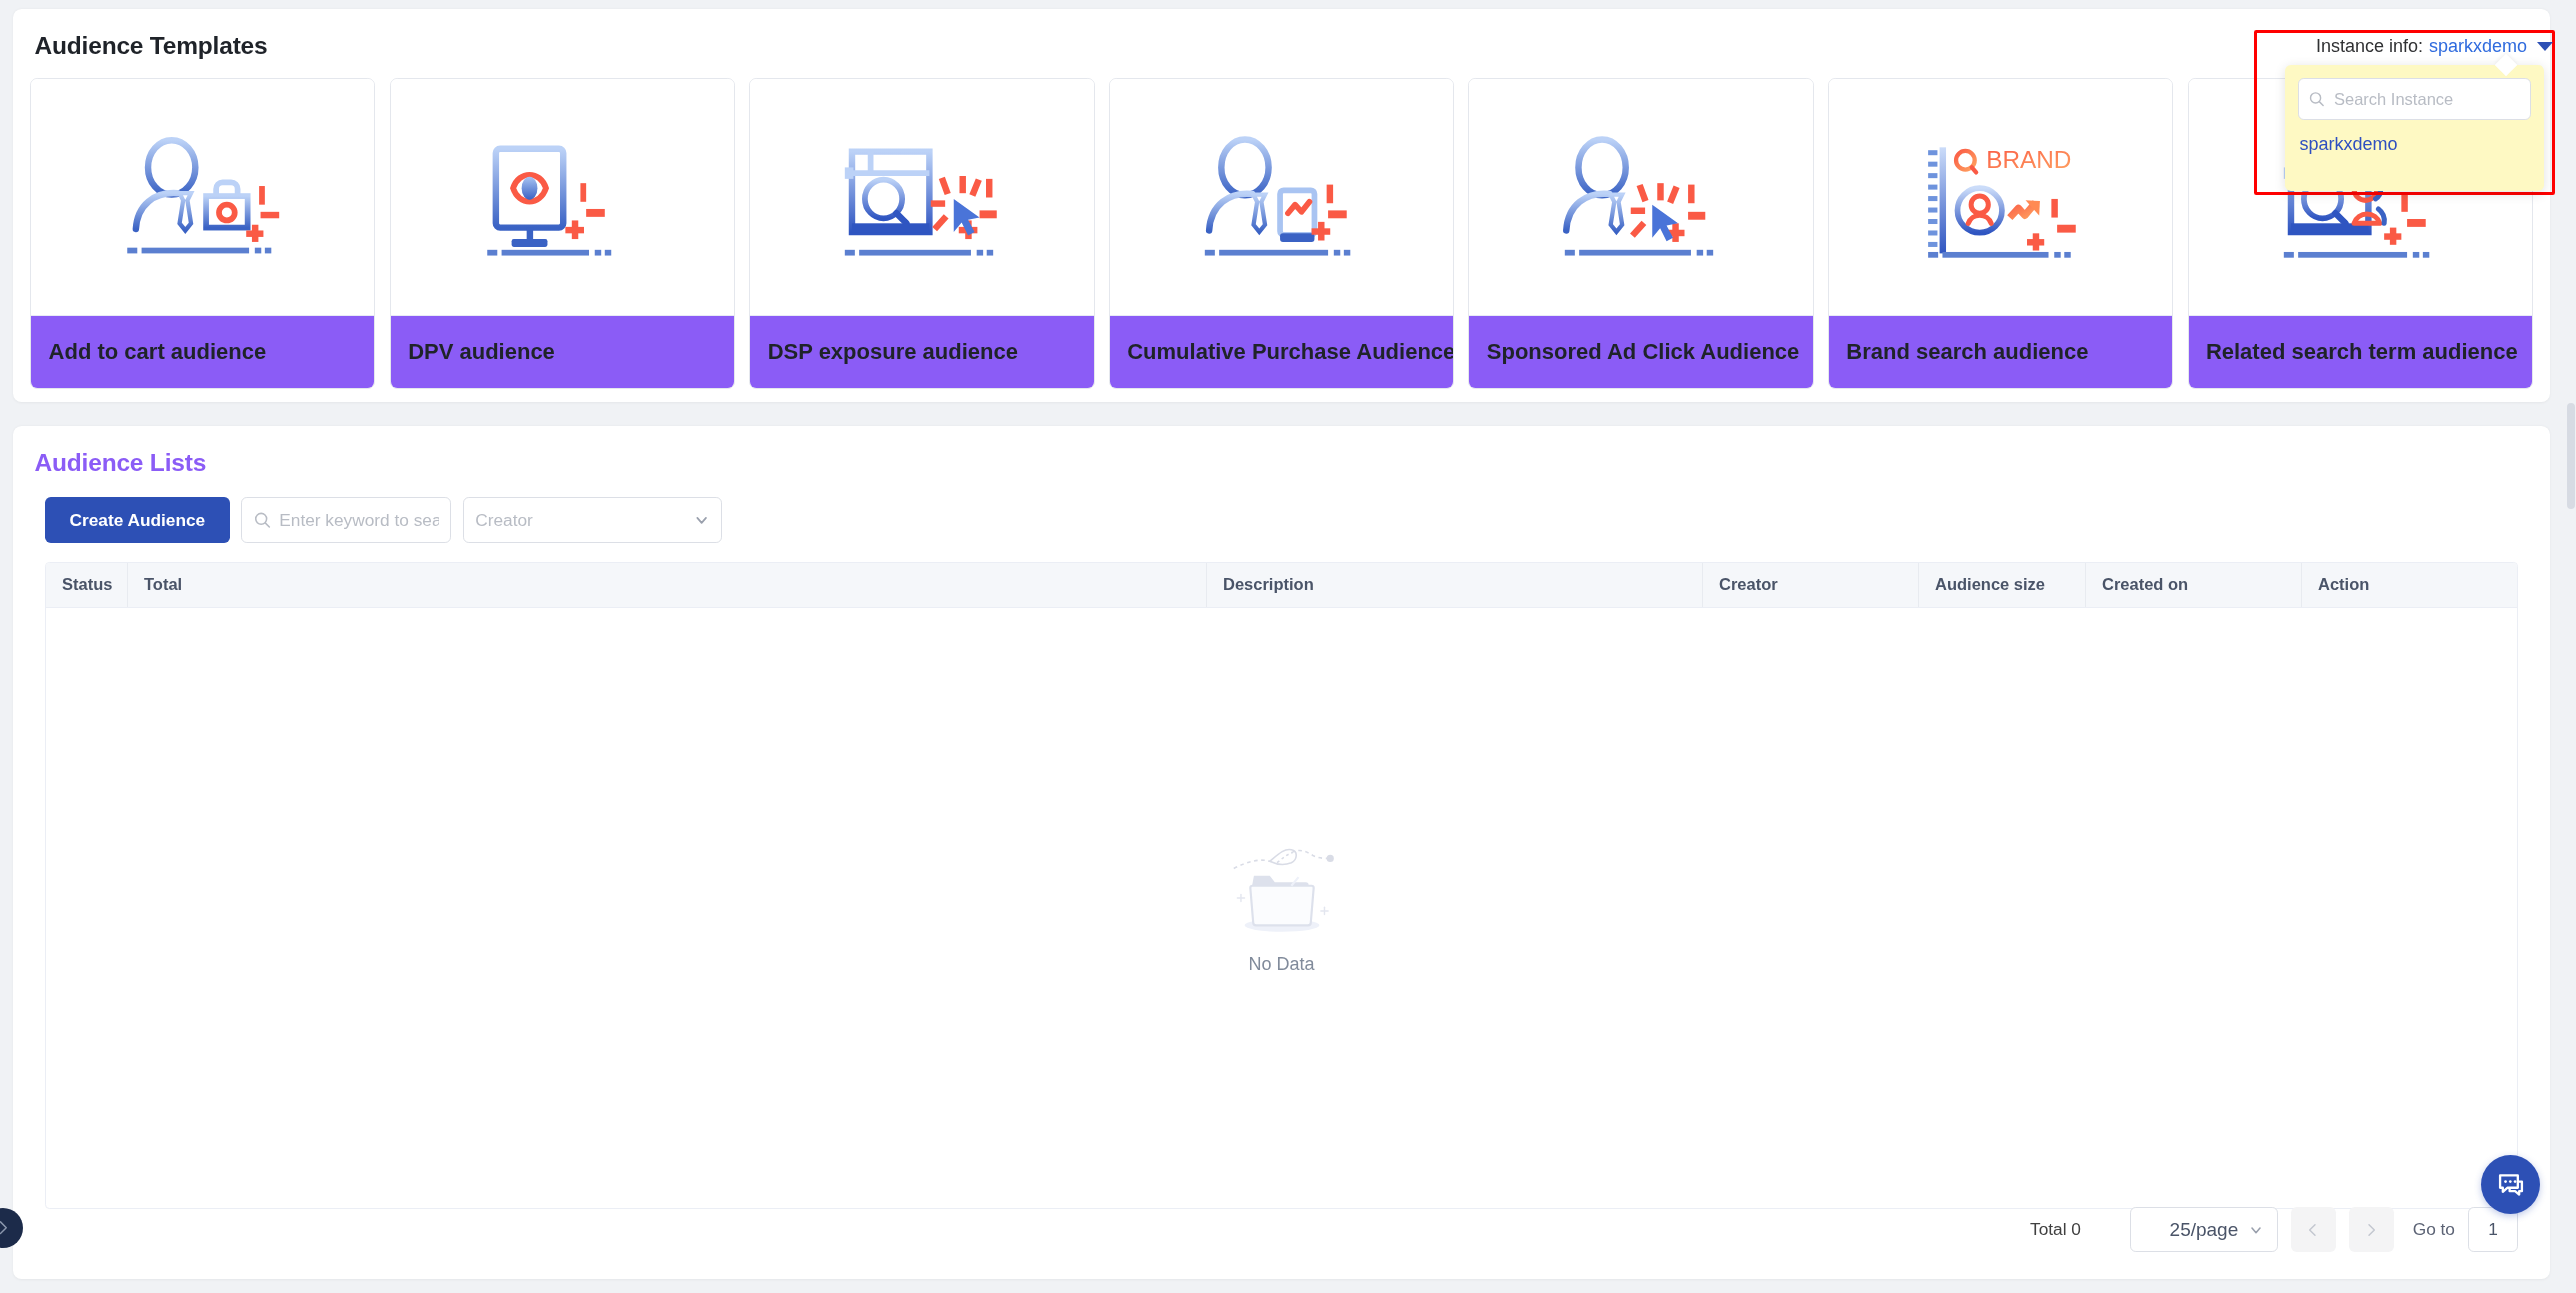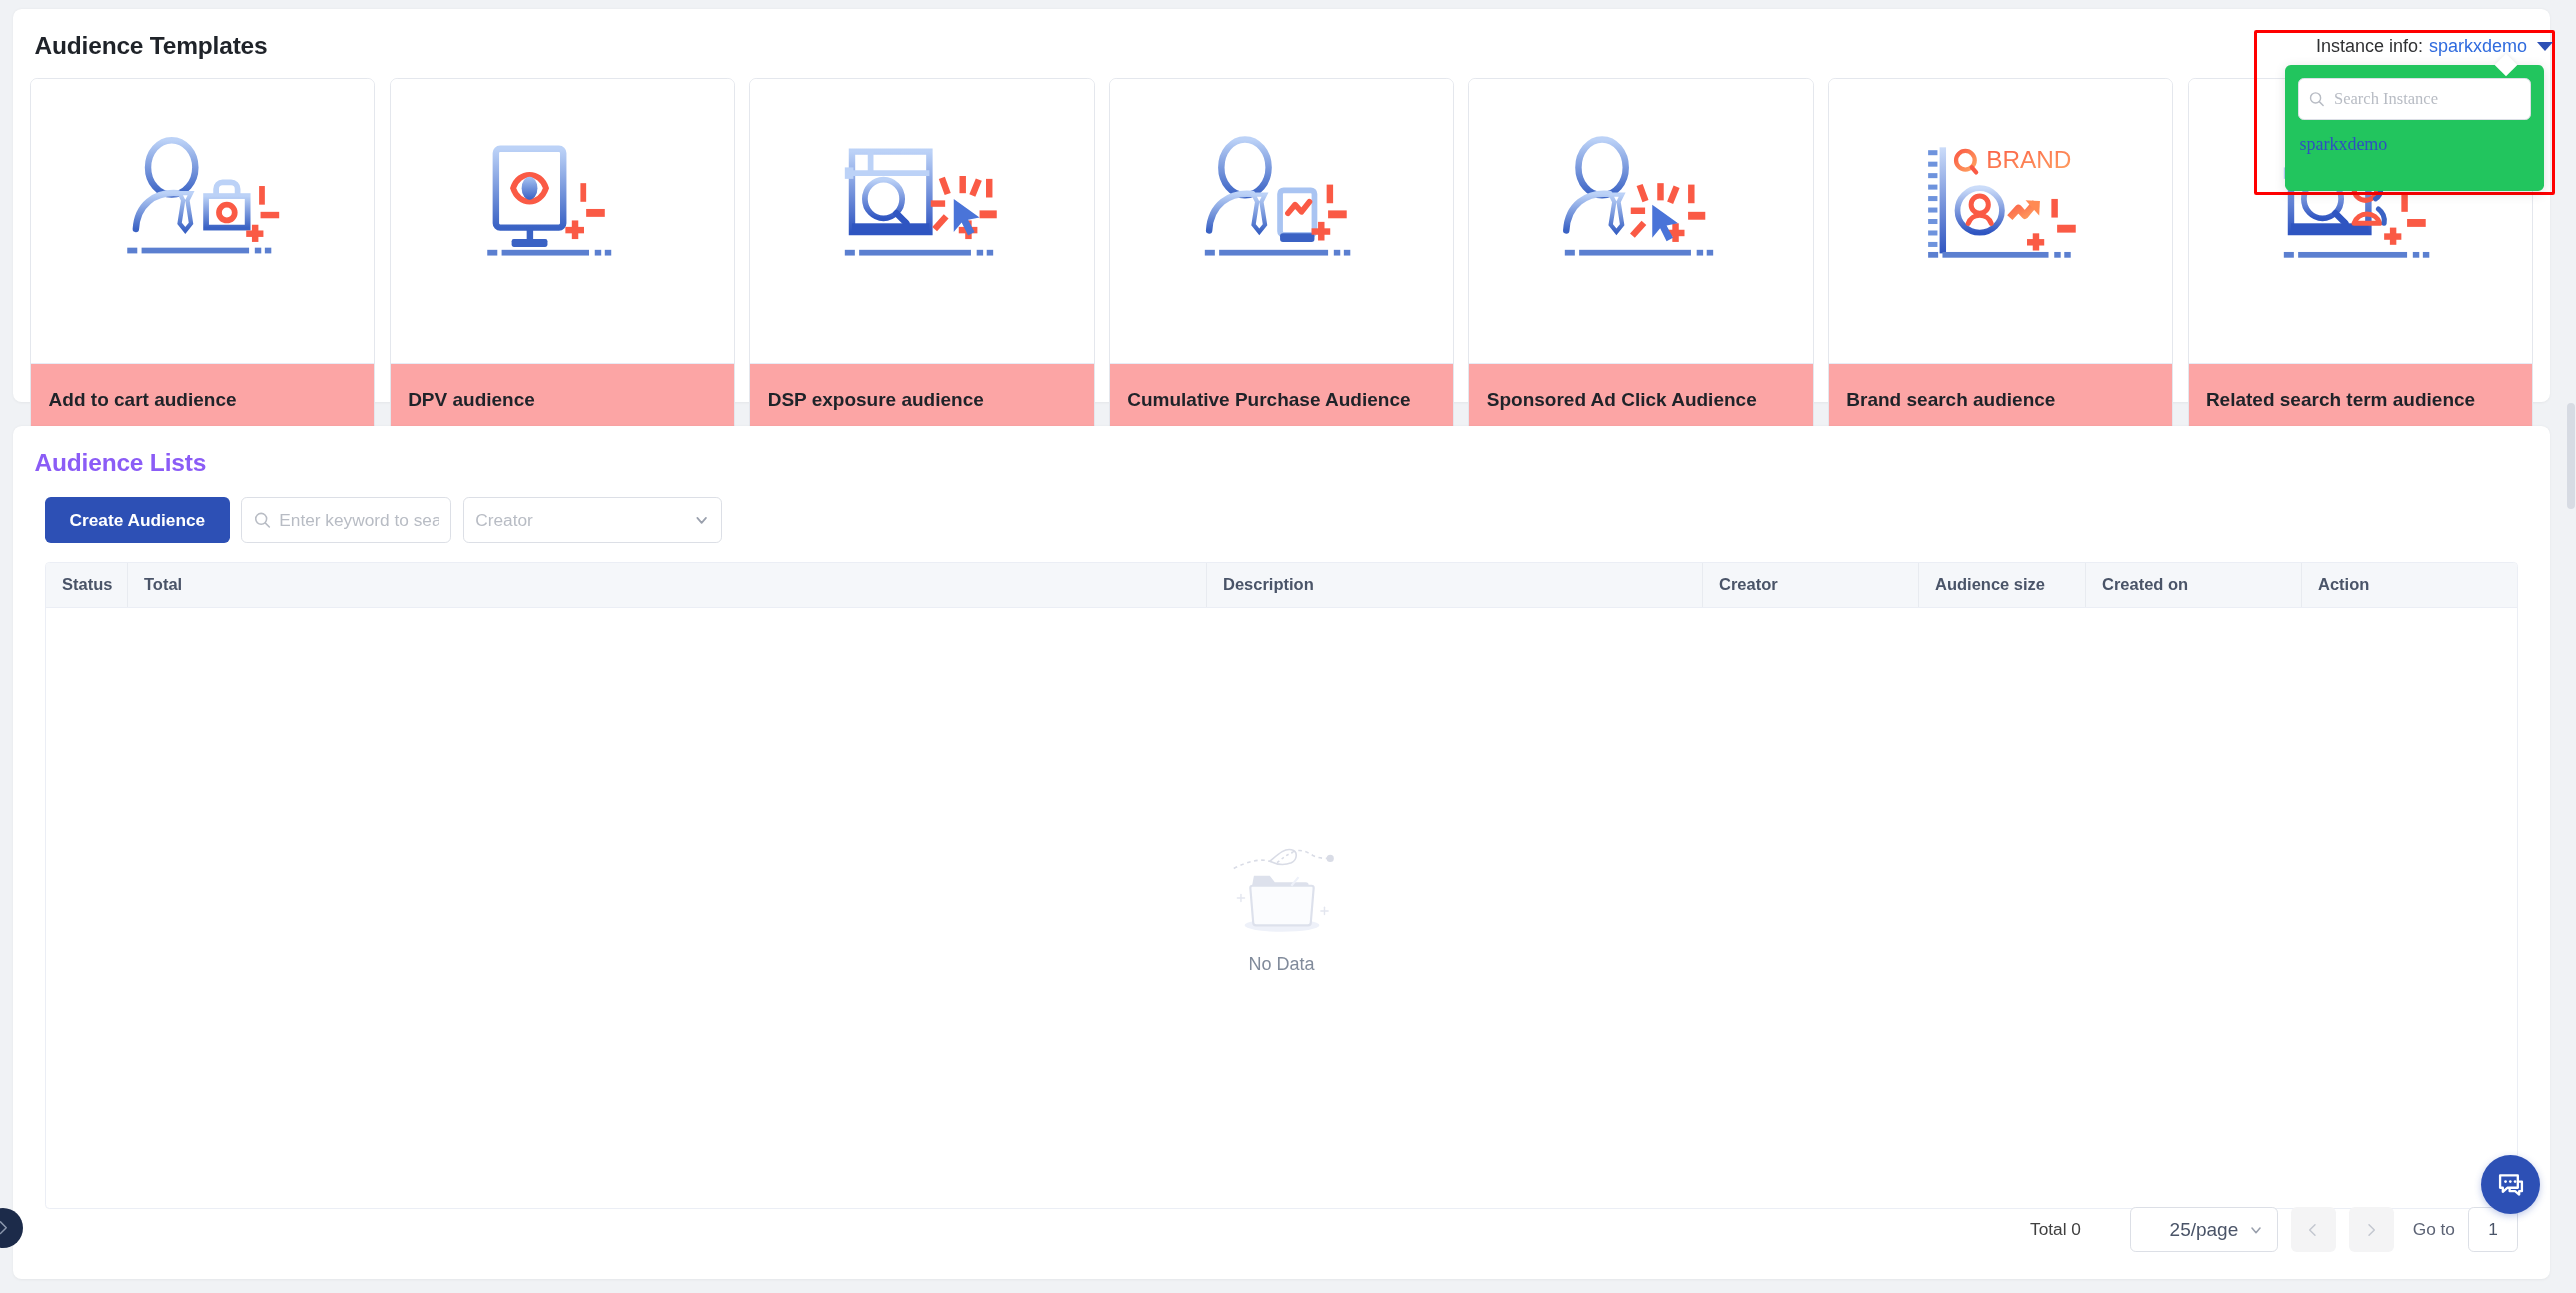--- a/index.html
+++ b/index.html
@@ -48,31 +48,30 @@
   .tcard-art {
     height: 236px;
     display: flex;
     align-items: center;
     justify-content: center;
     background: #fff;
   }
   .tcard-art svg { display: block; }
   .tcard-foot {
     height: 73px;
-    background: #fca5a5;
+    background: #8b5cf6;
     border-top: 0.7px solid #e8ebf5;
     display: flex;
     align-items: center;
     padding-left: 17.3px;
-    font-size: 19px;
+    font-size: 22px;
     font-weight: bold;
     color: #1f2329;
     white-space: nowrap;
     overflow: hidden;
-    margin-top: 48px;
   }
 
   
   .lists-panel {
     position: absolute;
     left: 13px; top: 426px;
     width: 2537px; height: 853px;
     background: #ffffff;
     border-radius: 8.6px;
     box-shadow: 0 0.7px 2.9px rgba(0,0,0,0.05);
@@ -257,26 +256,25 @@
     width: 0; height: 0;
     border-left: 8px solid transparent;
     border-right: 8px solid transparent;
     border-top: 9.4px solid #2d50b5;
     margin-left: 4.3px;
   }
   .instance-pop {
     position: absolute;
     left: 2285px; top: 65px;
     width: 259px; height: 126px;
-    background: #22c55e;
+    background: #fef9c3;
     border-radius: 5.8px;
     box-shadow: 0 2.9px 11.5px rgba(0,0,0,0.12);
     z-index: 45;
     padding: 13px 13px 8px 13px;
-    font-family: Liberation Serif, serif;
   }
   .instance-pop:before {
     content: "";
     position: absolute;
     top: -8px; right: 30px;
     width: 16px; height: 16px;
     background: #fff;
     transform: rotate(45deg);
     box-shadow: -1.4px -1.4px 3.6px rgba(0,0,0,0.05);
   }

